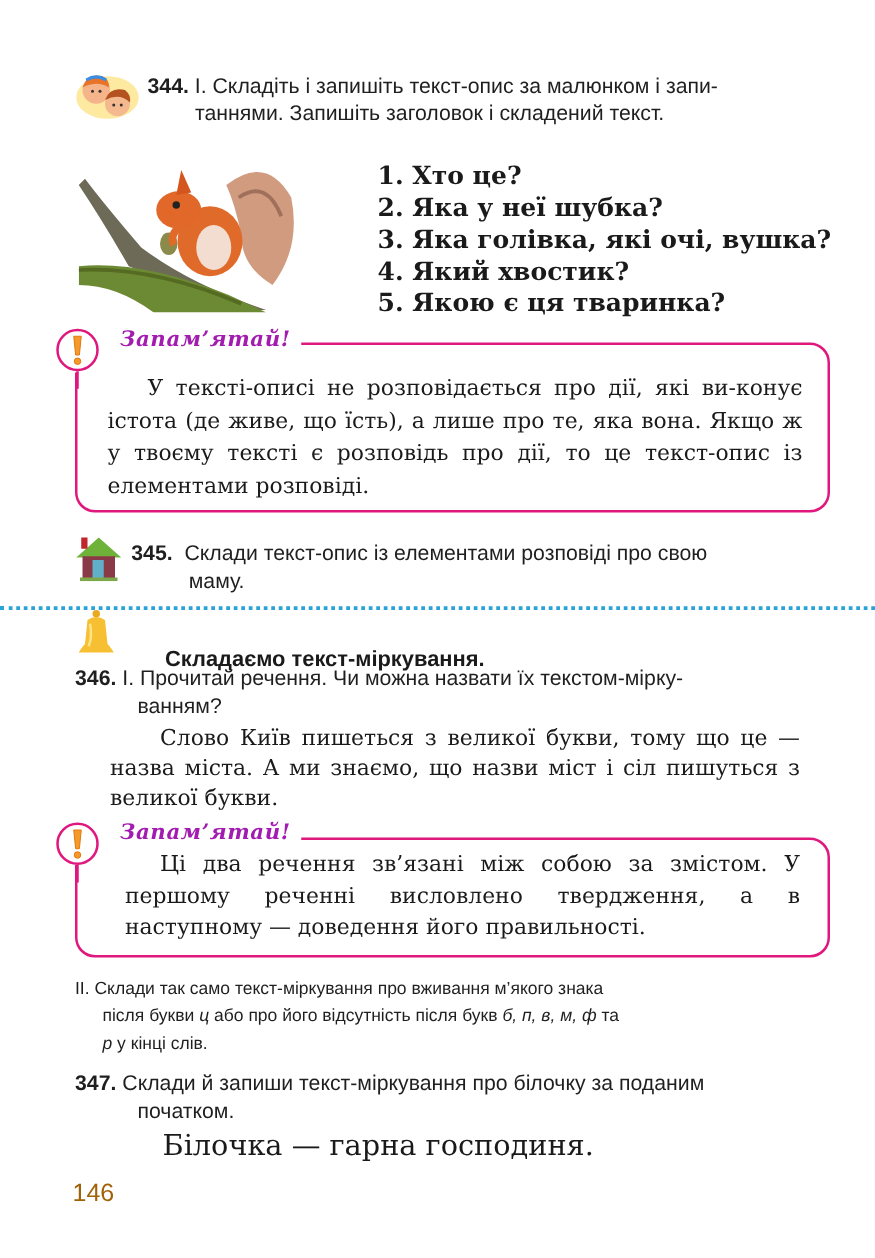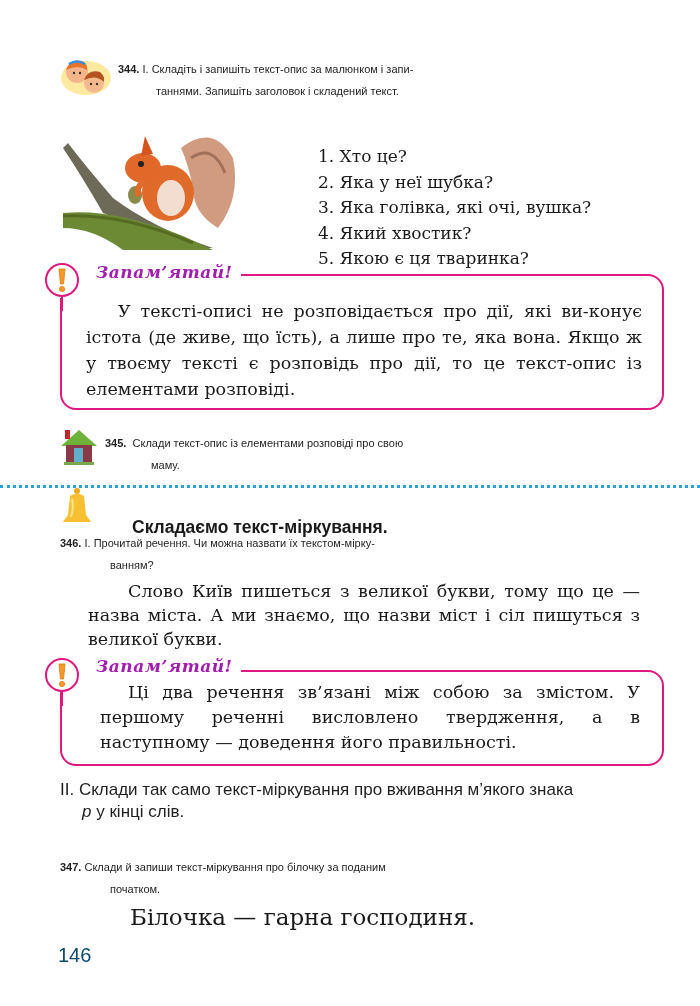--- a/index.html
+++ b/index.html
@@ -1,34 +1,34 @@
 <!DOCTYPE html>
 <html><head>
 <meta charset="utf-8">
 <style>
   html, body { margin:0; padding:0; }
   body { width:700px; height:1006px; background:#ffffff; position:relative; overflow:hidden; color:#1a1a1a; }
   .abs { position:absolute; }
   .sans { font-family:"Liberation Sans", "DejaVu Sans", sans-serif; }
   .serif { font-family:"DejaVu Serif", "Liberation Serif", serif; }
   .num { font-weight:bold; }
-  .task { font-size:11px; line-height:22px; color:#1f1f1f; }
+  .task { font-size:17px; line-height:22px; color:#1f1f1f; }
   .task .indent { display:block; padding-left:57px; }
   .serif-body { font-size:17.5px; line-height:25px; color:#1a1a1a; text-align:justify; }
   .bold { font-weight:normal; }
   .italic { font-style:italic; }
 
   
   .remember-box { border:2px solid #e0177d; border-radius:16px; box-sizing:border-box; }
   .remember-title { font-family:"DejaVu Serif", serif; font-style:italic; font-weight:bold; color:#a21caf; font-size:17px; background:#fff; padding-right:8px; letter-spacing:0.5px; }
   .excl-circle { width:34px; height:34px; border:2px solid #e0177d; border-radius:50%; background:#fff; box-sizing:border-box; display:flex; align-items:center; justify-content:center; }
   .excl-line { width:2px; background:#e0177d; }
   .cover-top { background:#fff; }
 
-  .q-list { list-style:none; margin:16px; padding:0; font-family:"DejaVu Serif", serif; font-size:17px; line-height:25.5px; color:#1a1a1a; }
+  .q-list { list-style:none; margin:0; padding:0; font-family:"DejaVu Serif", serif; font-size:20px; line-height:25.5px; color:#1a1a1a;font-weight:bold; }
   .dotted-sep { border-top:3px dotted #2aa3d8; }
 </style>
 </head>
 <body>
 
 <div class="abs" style="left:60px;top:56px;width:52px;height:40px;">
   <svg width="52" height="40" viewBox="0 0 52 40">
     <ellipse cx="26" cy="22" rx="25" ry="17" fill="#fde9a0"></ellipse>
     <circle cx="17" cy="16" r="11" fill="#f6b48a"></circle>
     <path d="M6 14 Q10 2 22 5 Q28 8 27 14 Q18 8 6 14Z" fill="#e8742a"></path>
@@ -127,27 +127,30 @@
   <svg width="10" height="26" viewBox="0 0 10 26">
       <path d="M2 2 L8 2 L6.5 17 L3.5 17Z" fill="#f59a2a" stroke="#e07a10" stroke-width="0.8"></path>
       <circle cx="5" cy="22" r="2.6" fill="#f59a2a" stroke="#e07a10" stroke-width="0.8"></circle>
     </svg>
 </div>
 <div class="abs excl-line" style="left:61px;top:692px;height:14px;"></div>
 <div class="abs serif serif-body" style="left:100px;top:680px;width:540px;text-indent:28px;line-height:25px;">
   <span>Ці два речення зв’язані між собою за змістом. У першому реченні висловлено </span><span class="bold">твердження</span><span>, а в наступному — </span><span class="bold">доведення його правильності</span><span>.</span>
 </div>
 
-<div class="abs sans task" style="left:60px;top:779px;width:620px;font-size:17px;">
+<div class="abs sans task" style="left:60px;top:779px;width:620px;font-size:14px;">
   <span>ІІ. Склади так само текст-міркування про вживання м’якого знака</span>
+  <span class="indent" style="padding-left:22px;">
+    <span>після букви </span><span class="italic">ц</span><span> або про його відсутність після букв </span><span class="italic">б, п, в, м, ф</span><span> та</span>
+  </span>
   <span class="indent" style="padding-left:22px;">
     <span class="italic">р</span><span> у кінці слів.</span>
   </span>
 </div>
 
 <div class="abs sans task" style="left:60px;top:856px;width:620px;">
   <span class="num">347.</span>
   <span>Склади й запиши текст-міркування про білочку за поданим</span>
   <span class="indent" style="padding-left:50px;">початком.</span>
 </div>
 <div class="abs serif" style="left:130px;top:904px;font-size:23px;color:#1a1a1a;">Білочка — гарна господиня.</div>
 
-<div class="abs sans" style="left:58px;top:944px;font-size:20px;color:#0c4a6e;">146</div>
+<div class="abs sans" style="left:58px;top:944px;font-size:20px;color:#a16207;">146</div>
 
 </body></html>

